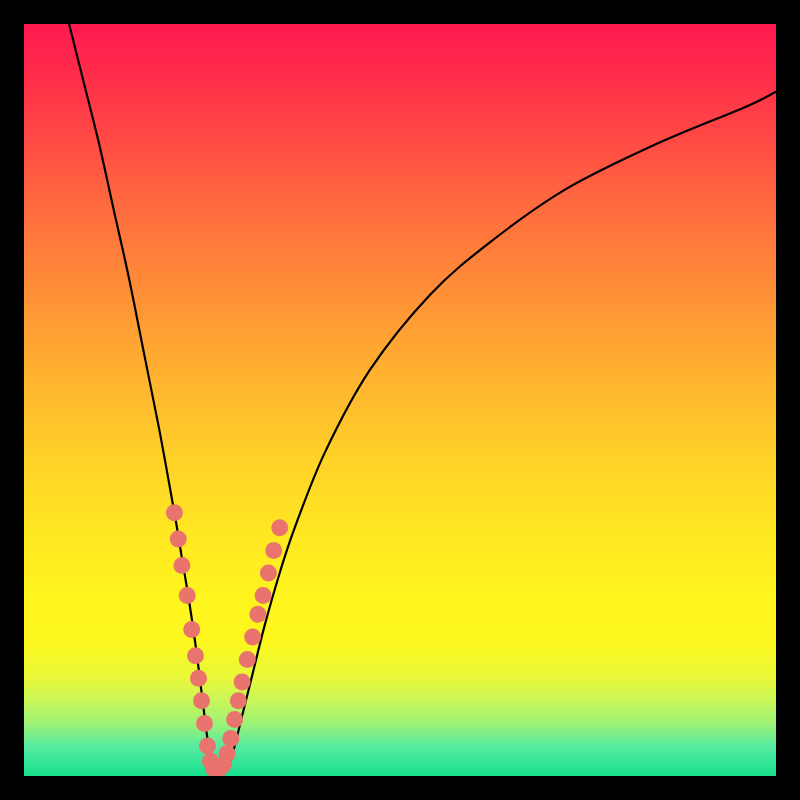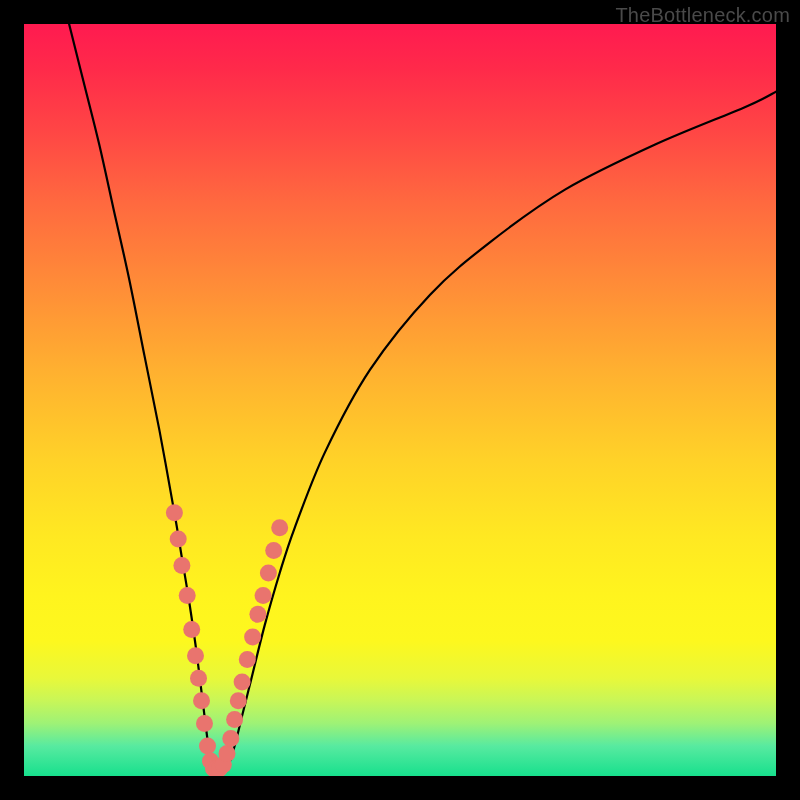--- a/index.html
+++ b/index.html
@@ -94,14 +94,13 @@
           <circle cx="223.3" cy="635.4" r="8.5" fill="#e9746e"></circle>
           <circle cx="228.6" cy="612.9" r="8.5" fill="#e9746e"></circle>
           <circle cx="233.9" cy="590.3" r="8.5" fill="#e9746e"></circle>
           <circle cx="239.1" cy="571.5" r="8.5" fill="#e9746e"></circle>
           <circle cx="244.4" cy="549.0" r="8.5" fill="#e9746e"></circle>
           <circle cx="249.7" cy="526.4" r="8.5" fill="#e9746e"></circle>
           <circle cx="255.7" cy="503.8" r="8.5" fill="#e9746e"></circle>
         </g>
     </svg>
   </div>
-  <div class="watermark">TheBottleneck.com</div>
 </div>
 
 </body></html>

